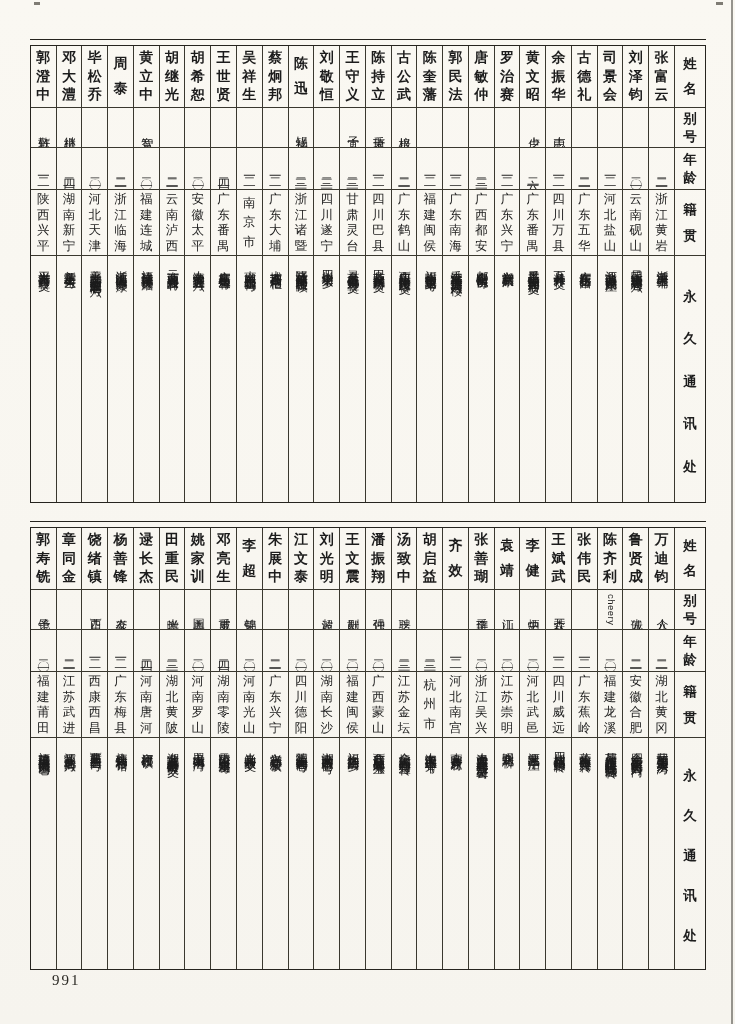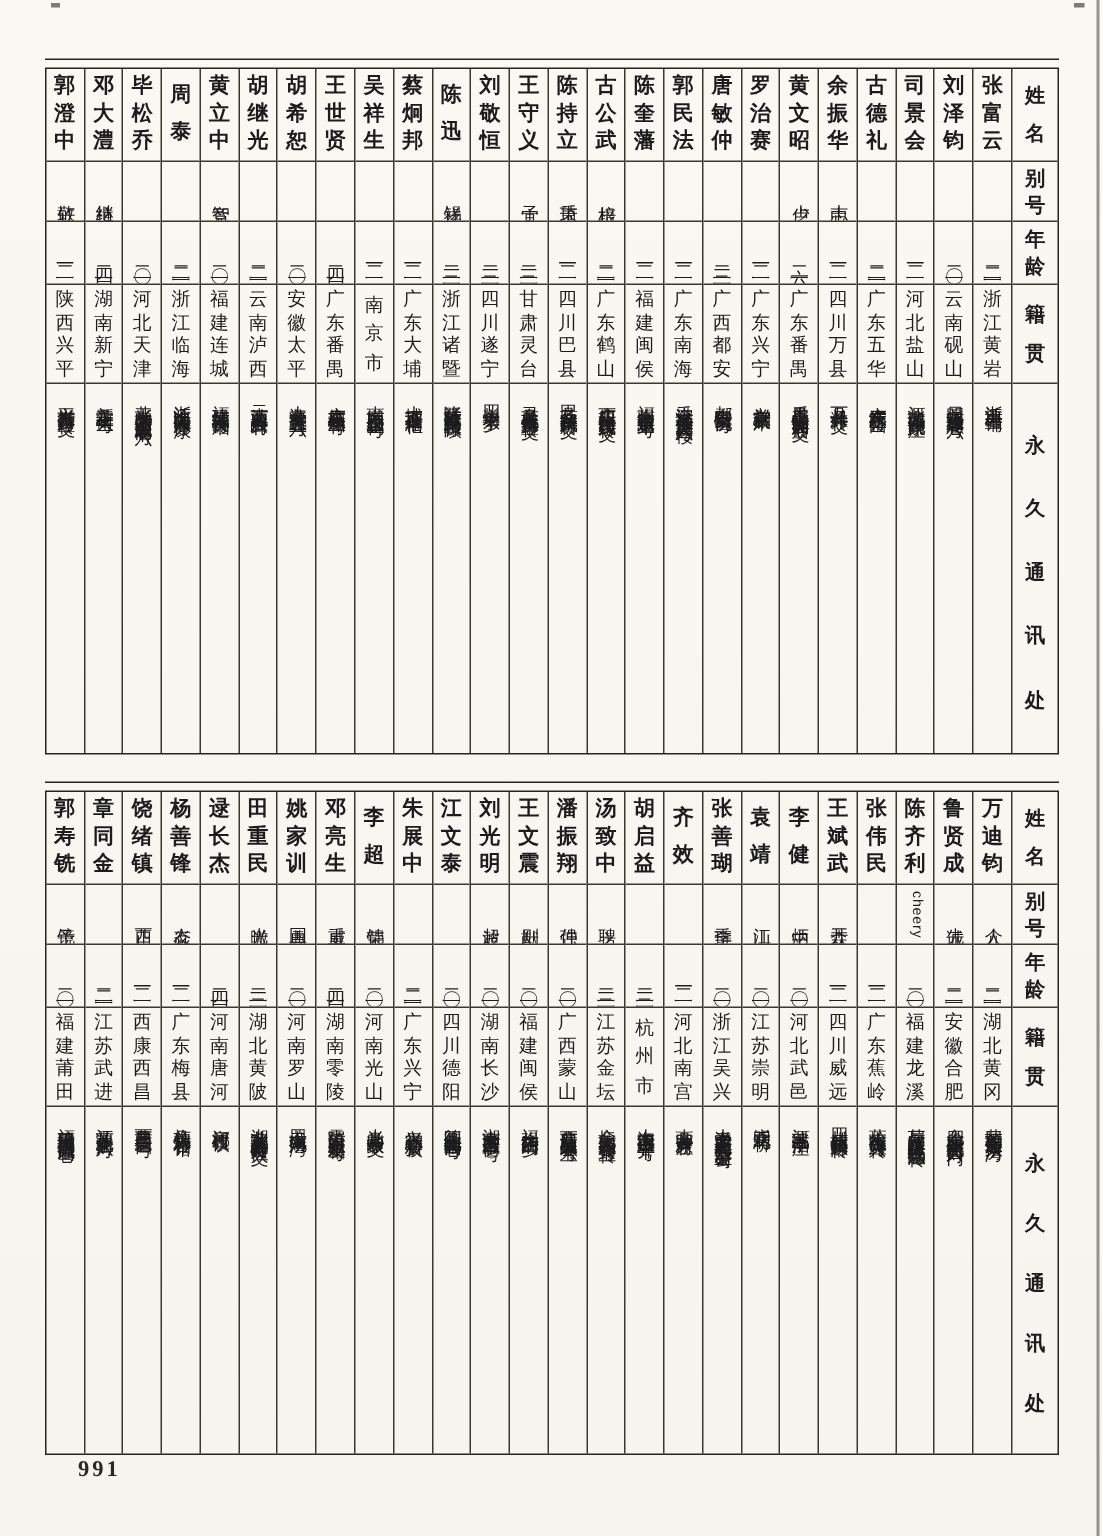--- a/index.html
+++ b/index.html
@@ -65,21 +65,21 @@
   .vtext{
     writing-mode:vertical-rl;text-orientation:upright;
     font-size:12px;line-height:1.15;letter-spacing:1px;
   }
   .c-age .vtext{font-size:12.5px;}
   .c-addr .vtext{max-height:100%;}
   .vtext.latin{text-orientation:mixed;font-size:9.5px;letter-spacing:0.5px;font-family:"Liberation Sans",sans-serif;}
 
   .page-number{
     position:absolute;left:52px;top:972px;
-    font-size:15px;letter-spacing:2px;color:#2a2823;font-weight:bold;
+    font-size:15px;letter-spacing:2px;color:#2a2823;
   }
 </style>
 </head>
 <body>
 
 <div class="page">
 
   <div class="scan-speck-tl"></div>
   <div class="scan-speck-tr"></div>
   <div class="scan-edge-right"></div>

